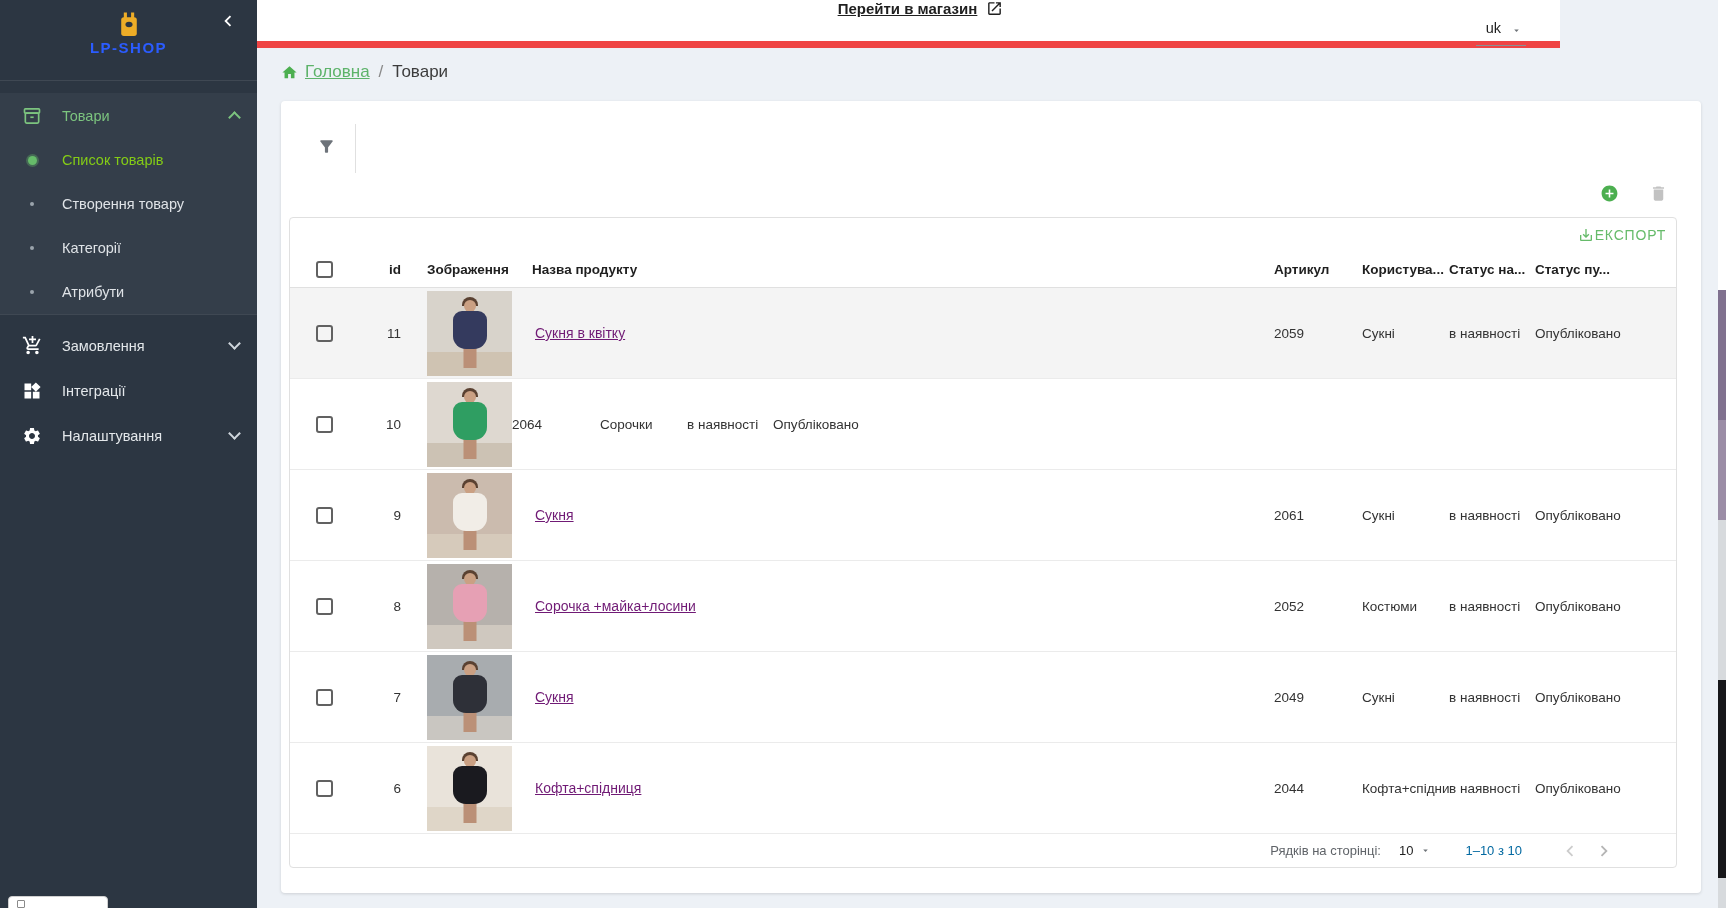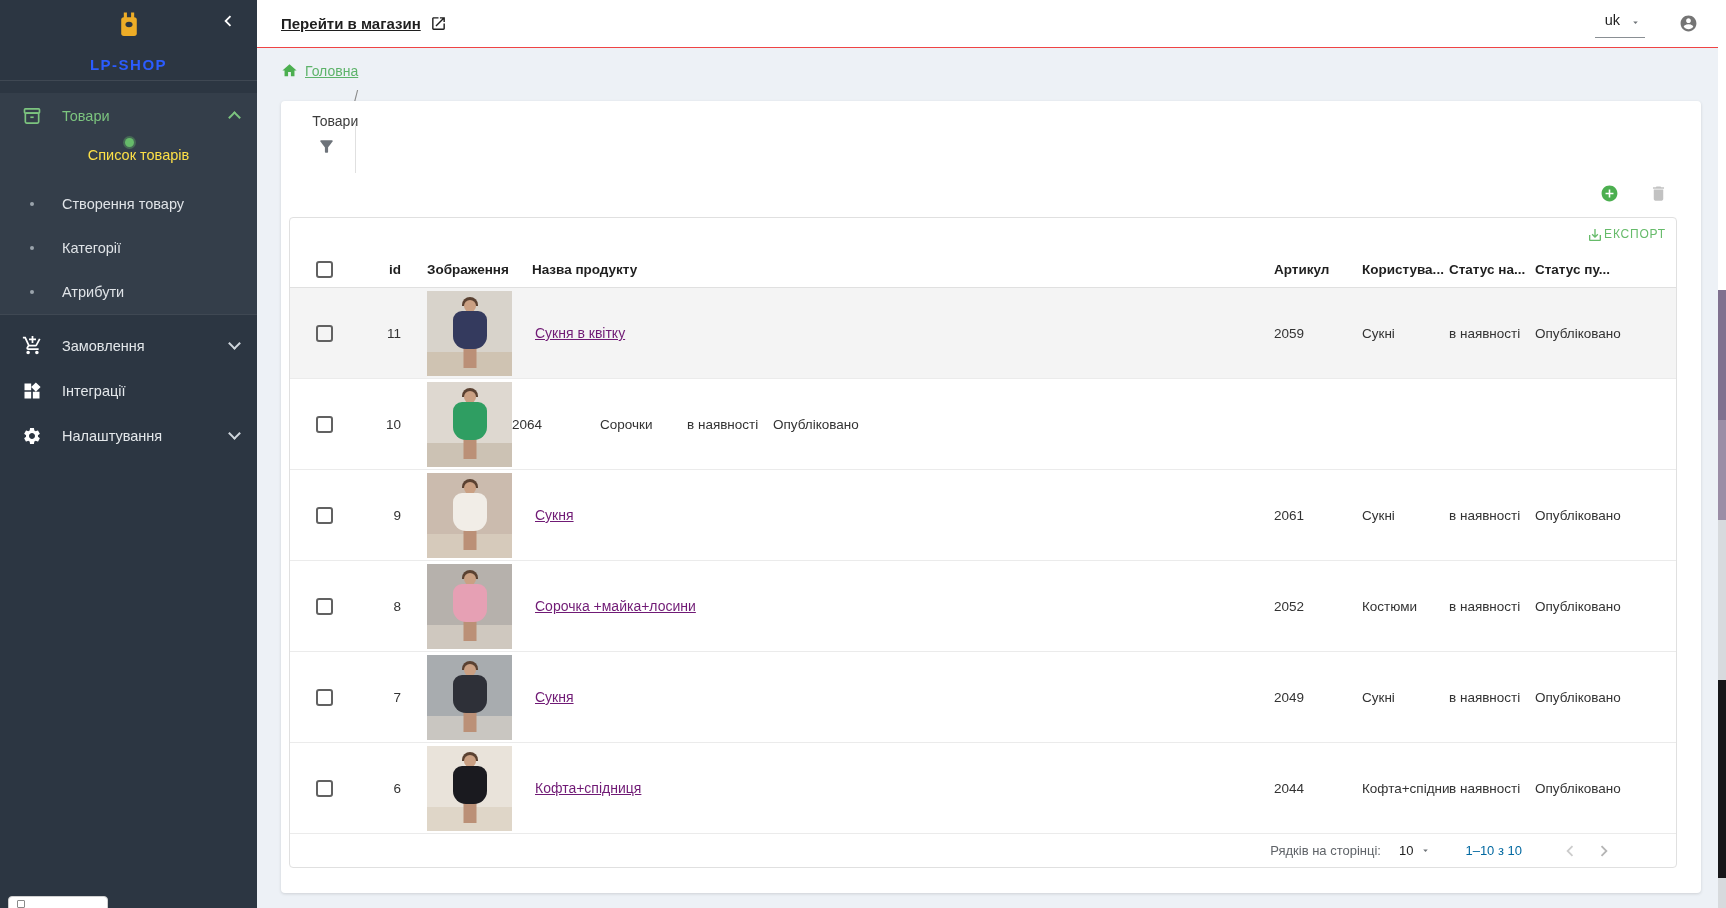--- a/index.html
+++ b/index.html
@@ -5,60 +5,60 @@
   * { margin:0; padding:0; box-sizing:border-box; }
   html,body { width:1726px; height:908px; }
   body { font-family:"Liberation Sans", sans-serif; background:#edf1f6; }
   .screen { position:relative; width:1726px; height:908px; overflow:hidden; background:#edf1f6; }
 
   
   .sidebar { position:absolute; left:0; top:0; width:257px; height:908px; background:#2c3642; color:#e3e7ea; z-index:5; }
   .collapse-btn { position:absolute; right:14px; top:6px; width:30px; height:30px; display:flex; align-items:center; justify-content:center; color:#ffffff; cursor:pointer; }
   .logo { padding-top:11px; text-align:center; }
   .logo-bag { display:block; margin:0 auto; }
-  .logo-text { margin-top:18px; color:#2b5cff; font-weight:bold; font-size:15px; letter-spacing:1.5px; }
+  .logo-text { margin-top:1px; color:#2b5cff; font-weight:bold; font-size:15px; letter-spacing:1.5px; }
   .sb-divider { position:absolute; left:0; right:0; height:1px; background:rgba(255,255,255,0.09); }
   .menu { position:absolute; top:93px; left:0; right:0; }
   .mi { height:45px; display:flex; align-items:center; padding:0 18px 0 20px; font-size:14.5px; color:#e3e7ea; cursor:pointer; }
   .mi .ico { width:24px; height:24px; margin-right:18px; display:flex; align-items:center; justify-content:center; }
   .mi .lbl { flex:1; }
   .group { background:#343e4a; }
   .group .mi.parent { color:#7cc47f; }
   .sub { height:44px; display:flex; align-items:center; padding-left:20px; font-size:14.5px; color:#dfe3e7; cursor:pointer; }
   .sub .bullet { width:24px; margin-right:18px; display:flex; align-items:center; justify-content:center; }
   .dot { width:4px; height:4px; border-radius:50%; background:#9aa3ac; }
   .dot.active { width:9px; height:9px; background:#66bb6a; box-shadow:0 0 0 2px rgba(102,187,106,0.35); }
-  .sub.active { color:#fde047;flex-direction:column; }
+  .sub.active { color:#84cc16; }
   .chev { width:9px; height:9px; border-right:2px solid #cfd6dc; border-bottom:2px solid #cfd6dc; }
   .chev.down { transform:rotate(45deg); margin-top:-4px; }
   .chev.up { transform:rotate(-135deg); margin-top:4px; border-color:#7cc47f; }
 
   
-  .topbar { position:absolute; left:257px; top:0; width:1469px; height:48px; background:#ffffff; border-bottom:1px solid #ef4444; display:flex; align-items:center; z-index:4; }
+  .topbar { position:absolute; left:257px; top:0; width:1303px; height:48px; background:#ffffff; border-bottom:7px solid #ef4444; display:flex; align-items:center; z-index:4;flex-direction:column; }
   .store-link { margin-left:24px; display:flex; align-items:center; gap:9px; font-size:15px; font-weight:600; color:#1f1f1f; text-decoration:underline; cursor:pointer; }
   .lang { margin-left:auto; margin-right:34px; display:flex; align-items:flex-end; gap:10px; padding:3px 4px 9px 10px; border-bottom:1px solid #8a8f94; font-size:14.5px; color:#1f1f1f; cursor:pointer; }
   .avatar { margin-right:28px; width:19px; height:19px; cursor:pointer; }
 
   
-  .crumbs { position:absolute; left:281px; top:62px; display:flex; align-items:flex-end; gap:9px; font-size:14px; z-index:3;flex-direction:column; }
+  .crumbs { position:absolute; left:281px; top:62px; display:flex; align-items:flex-start; gap:9px; font-size:17px; z-index:3; }
   .crumb-home { display:flex; align-items:center; gap:7px; color:#5db36a; text-decoration:underline; cursor:pointer; }
   .crumb-sep { color:#8a8a8a; }
   .crumb-cur { color:#3c3c3c; }
 
   
   .card { position:absolute; left:281px; top:101px; width:1420px; height:792px; background:#ffffff; border-radius:4px; box-shadow:0 1px 3px rgba(60,64,67,0.18); z-index:2; }
   .funnel { position:absolute; left:36px; top:36px; color:#6d737a; cursor:pointer; }
   .filter-divider { position:absolute; left:74px; top:23px; width:1px; height:49px; background:#e0e0e0; }
   .actions { position:absolute; right:33px; top:83px; display:flex; align-items:center; gap:30px; }
   .act-btn { cursor:pointer; display:flex; }
 
   
   .tablebox { position:absolute; left:8px; top:116px; width:1388px; height:651px; border:1px solid #e0e0e0; border-radius:4px; overflow:hidden; background:#fff; }
   .export-row { height:33px; display:flex; align-items:center; justify-content:flex-end; padding-right:10px; }
-  .export-btn { display:flex; gap:1px; color:#66bb6a; font-size:12px; letter-spacing:0.8px; cursor:pointer; }
+  .export-btn { display:flex; align-items:center; gap:1px; color:#66bb6a; font-size:14px; letter-spacing:0.8px; cursor:pointer; }
   .thead { height:37px; display:flex; align-items:center; font-weight:bold; font-size:13.5px; color:#1f1f1f; border-bottom:1px solid #e0e0e0; }
   .trow { height:91px; display:flex; align-items:center; font-size:13.5px; color:#333; border-bottom:1px solid #ebebeb; background:#fff; }
   .trow.hl { background:#f4f4f4; }
   .c-cb  { flex:0 0 64px; padding-left:26px; display:flex; align-items:center; }
   .c-id  { flex:0 0 47px; text-align:right; }
   .c-img { flex:0 0 107px; padding-left:26px; display:flex; align-items:center; }
   .c-name{ flex:1; padding-left:23px; overflow:hidden; white-space:nowrap; }
   .c-art { flex:0 0 88px; }
   .c-user{ flex:0 0 87px; overflow:hidden; white-space:nowrap; }
   .c-stk { flex:0 0 86px; overflow:hidden; white-space:nowrap; }

